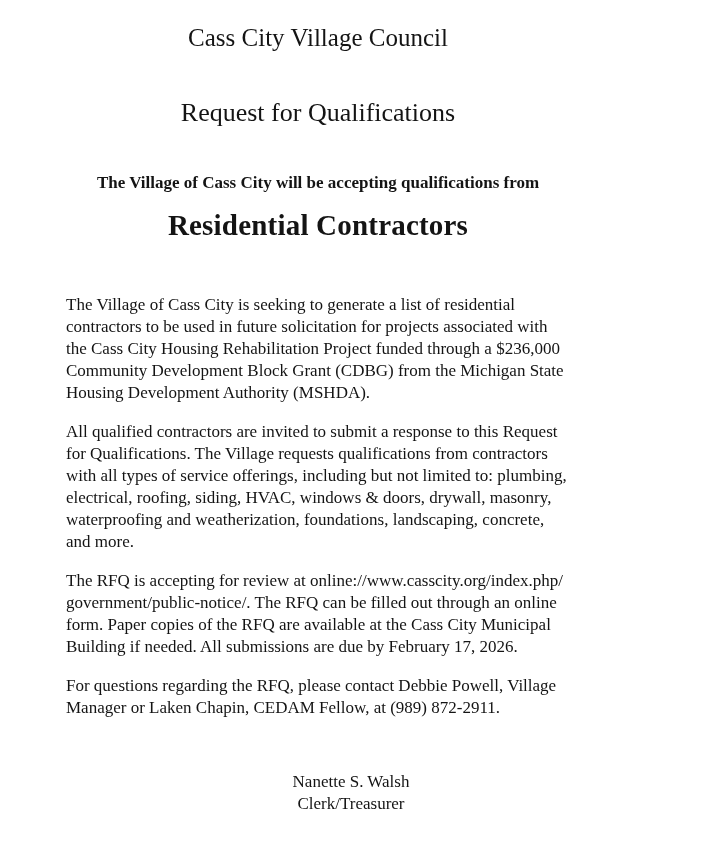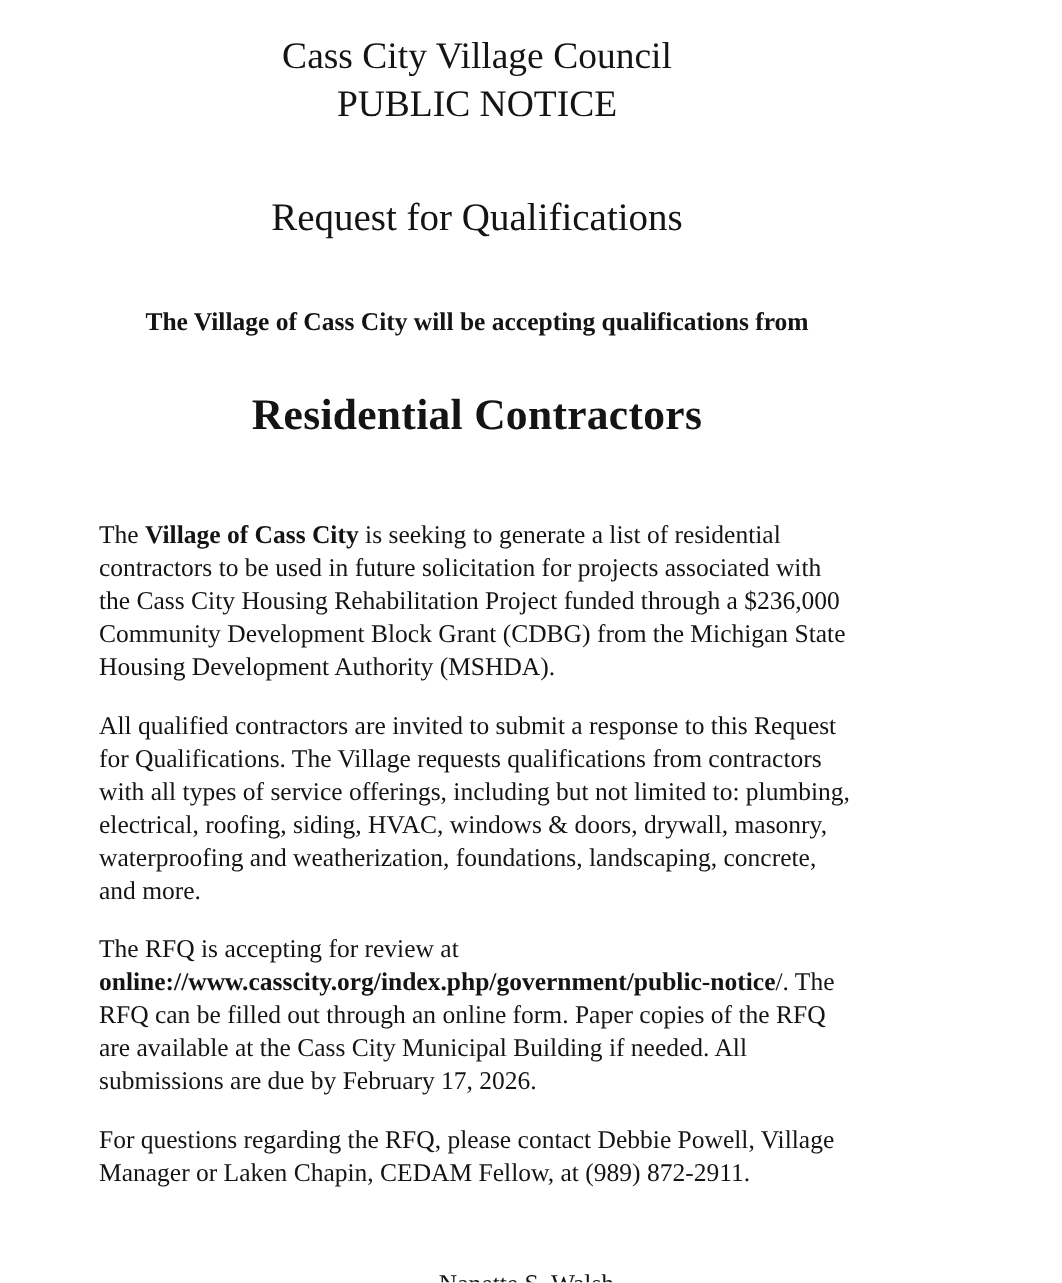--- a/index.html
+++ b/index.html
@@ -33,51 +33,50 @@
   }
   .intro {
     text-align: center;
     margin-top: 42px;
     font-size: 17px;
     line-height: 22px;
     font-weight: bold;
   }
   .headline {
     text-align: center;
-    margin-top: 32px;
+    margin-top: 12px;
     font-size: 29px;
     line-height: 38px;
     font-weight: bold;
     letter-spacing: 0.2px;
   }
   .content {
     margin: 50px 64px 0 66px;
     font-size: 17px;
     line-height: 22px;
     text-align: left;
   }
   .content p {
     margin: 0 0 17px 0;
   }
   .signature {
     margin: 52px 0 0 66px;
     font-size: 17px;
     line-height: 22px;
     text-align: center;
   }
-  b { font-weight: bold; }
+  b { font-weight: normal; }
 </style>
 </head>
 <body style="background: rgb(255, 255, 255);">
 
 <div class="page" style="color: rgb(20, 20, 20); background: rgb(255, 255, 255);">
   <header>
     <div class="title">
       <div>Cass City Village Council</div>
-      <div>PUBLIC NOTICE</div>
     </div>
     <div class="subtitle">Request for Qualifications</div>
     <div class="intro">The Village of Cass City will be accepting qualifications from</div>
     <div class="headline">Residential Contractors</div>
   </header>
 
   <section class="content">
     <p><span>The </span><b>Village of Cass City</b><span> is seeking to generate a list of residential contractors to be used in future solicitation for projects associated with the Cass City Housing Rehabilitation Project funded through a $236,000 Community Development Block Grant (CDBG) from the Michigan State Housing Development Authority (MSHDA).</span></p>
     <p><span>All qualified contractors are invited to submit a response to this Request for Qualifications. The Village requests qualifications from contractors with all types of service offerings, including but not limited to: plumbing, electrical, roofing, siding, HVAC, windows &amp; doors, drywall, masonry, waterproofing and weatherization, foundations, landscaping, concrete, and more.</span></p>
     <p><span>The RFQ is accepting for review at </span><b>online://www.casscity.org/index.php/</b><wbr><b>government/public-notice</b><span>/. The RFQ can be filled out through an online form. Paper copies of the RFQ are available at the Cass City Municipal Building if needed. All submissions are due by February 17, 2026.</span></p>

